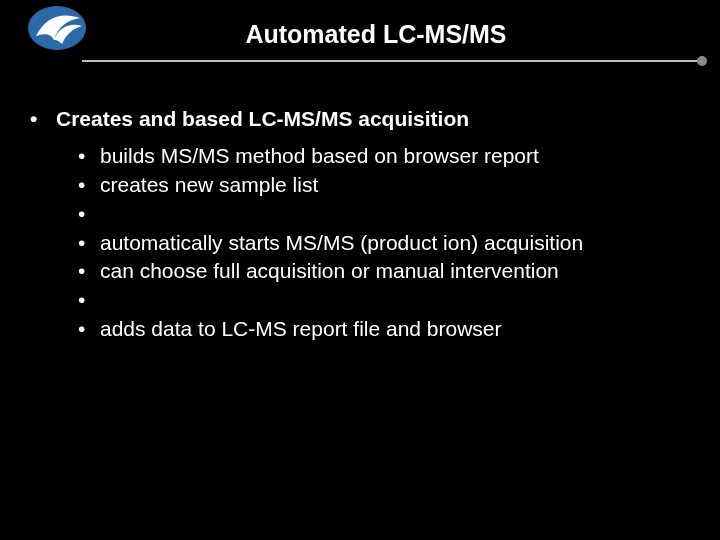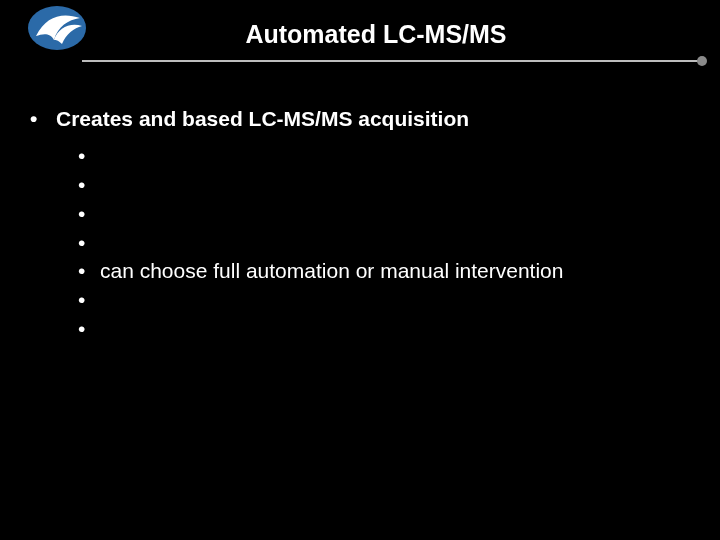--- a/index.html
+++ b/index.html
@@ -83,34 +83,38 @@
 </div>
 
 <div class="content">
   <div class="top-item">
     <span class="top-bullet">•</span>
     <span>Creates and based LC-MS/MS acquisition</span>
   </div>
   <div class="sublist">
     <div class="sub-item">
       <span class="sub-bullet">•</span>
+      <span>builds MS/MS method based on browser report</span>
+    </div>
+    <div class="sub-item">
+      <span class="sub-bullet">•</span>
+      <span>creates new sample list</span>
     </div>
     <div class="sub-item">
       <span class="sub-bullet">•</span>
     </div>
     <div class="sub-item">
       <span class="sub-bullet">•</span>
+      <span>automatically starts MS/MS (product ion) acquisition</span>
+    </div>
+    <div class="sub-item">
+      <span class="sub-bullet">•</span>
+      <span>can choose full acquisition or manual intervention</span>
     </div>
     <div class="sub-item">
       <span class="sub-bullet">•</span>
     </div>
     <div class="sub-item">
       <span class="sub-bullet">•</span>
-      <span>can choose full automation or manual intervention</span>
-    </div>
-    <div class="sub-item">
-      <span class="sub-bullet">•</span>
-    </div>
-    <div class="sub-item">
-      <span class="sub-bullet">•</span>
+      <span>adds data to LC-MS report file and browser</span>
     </div>
   </div>
 </div>
 
 </body></html>

